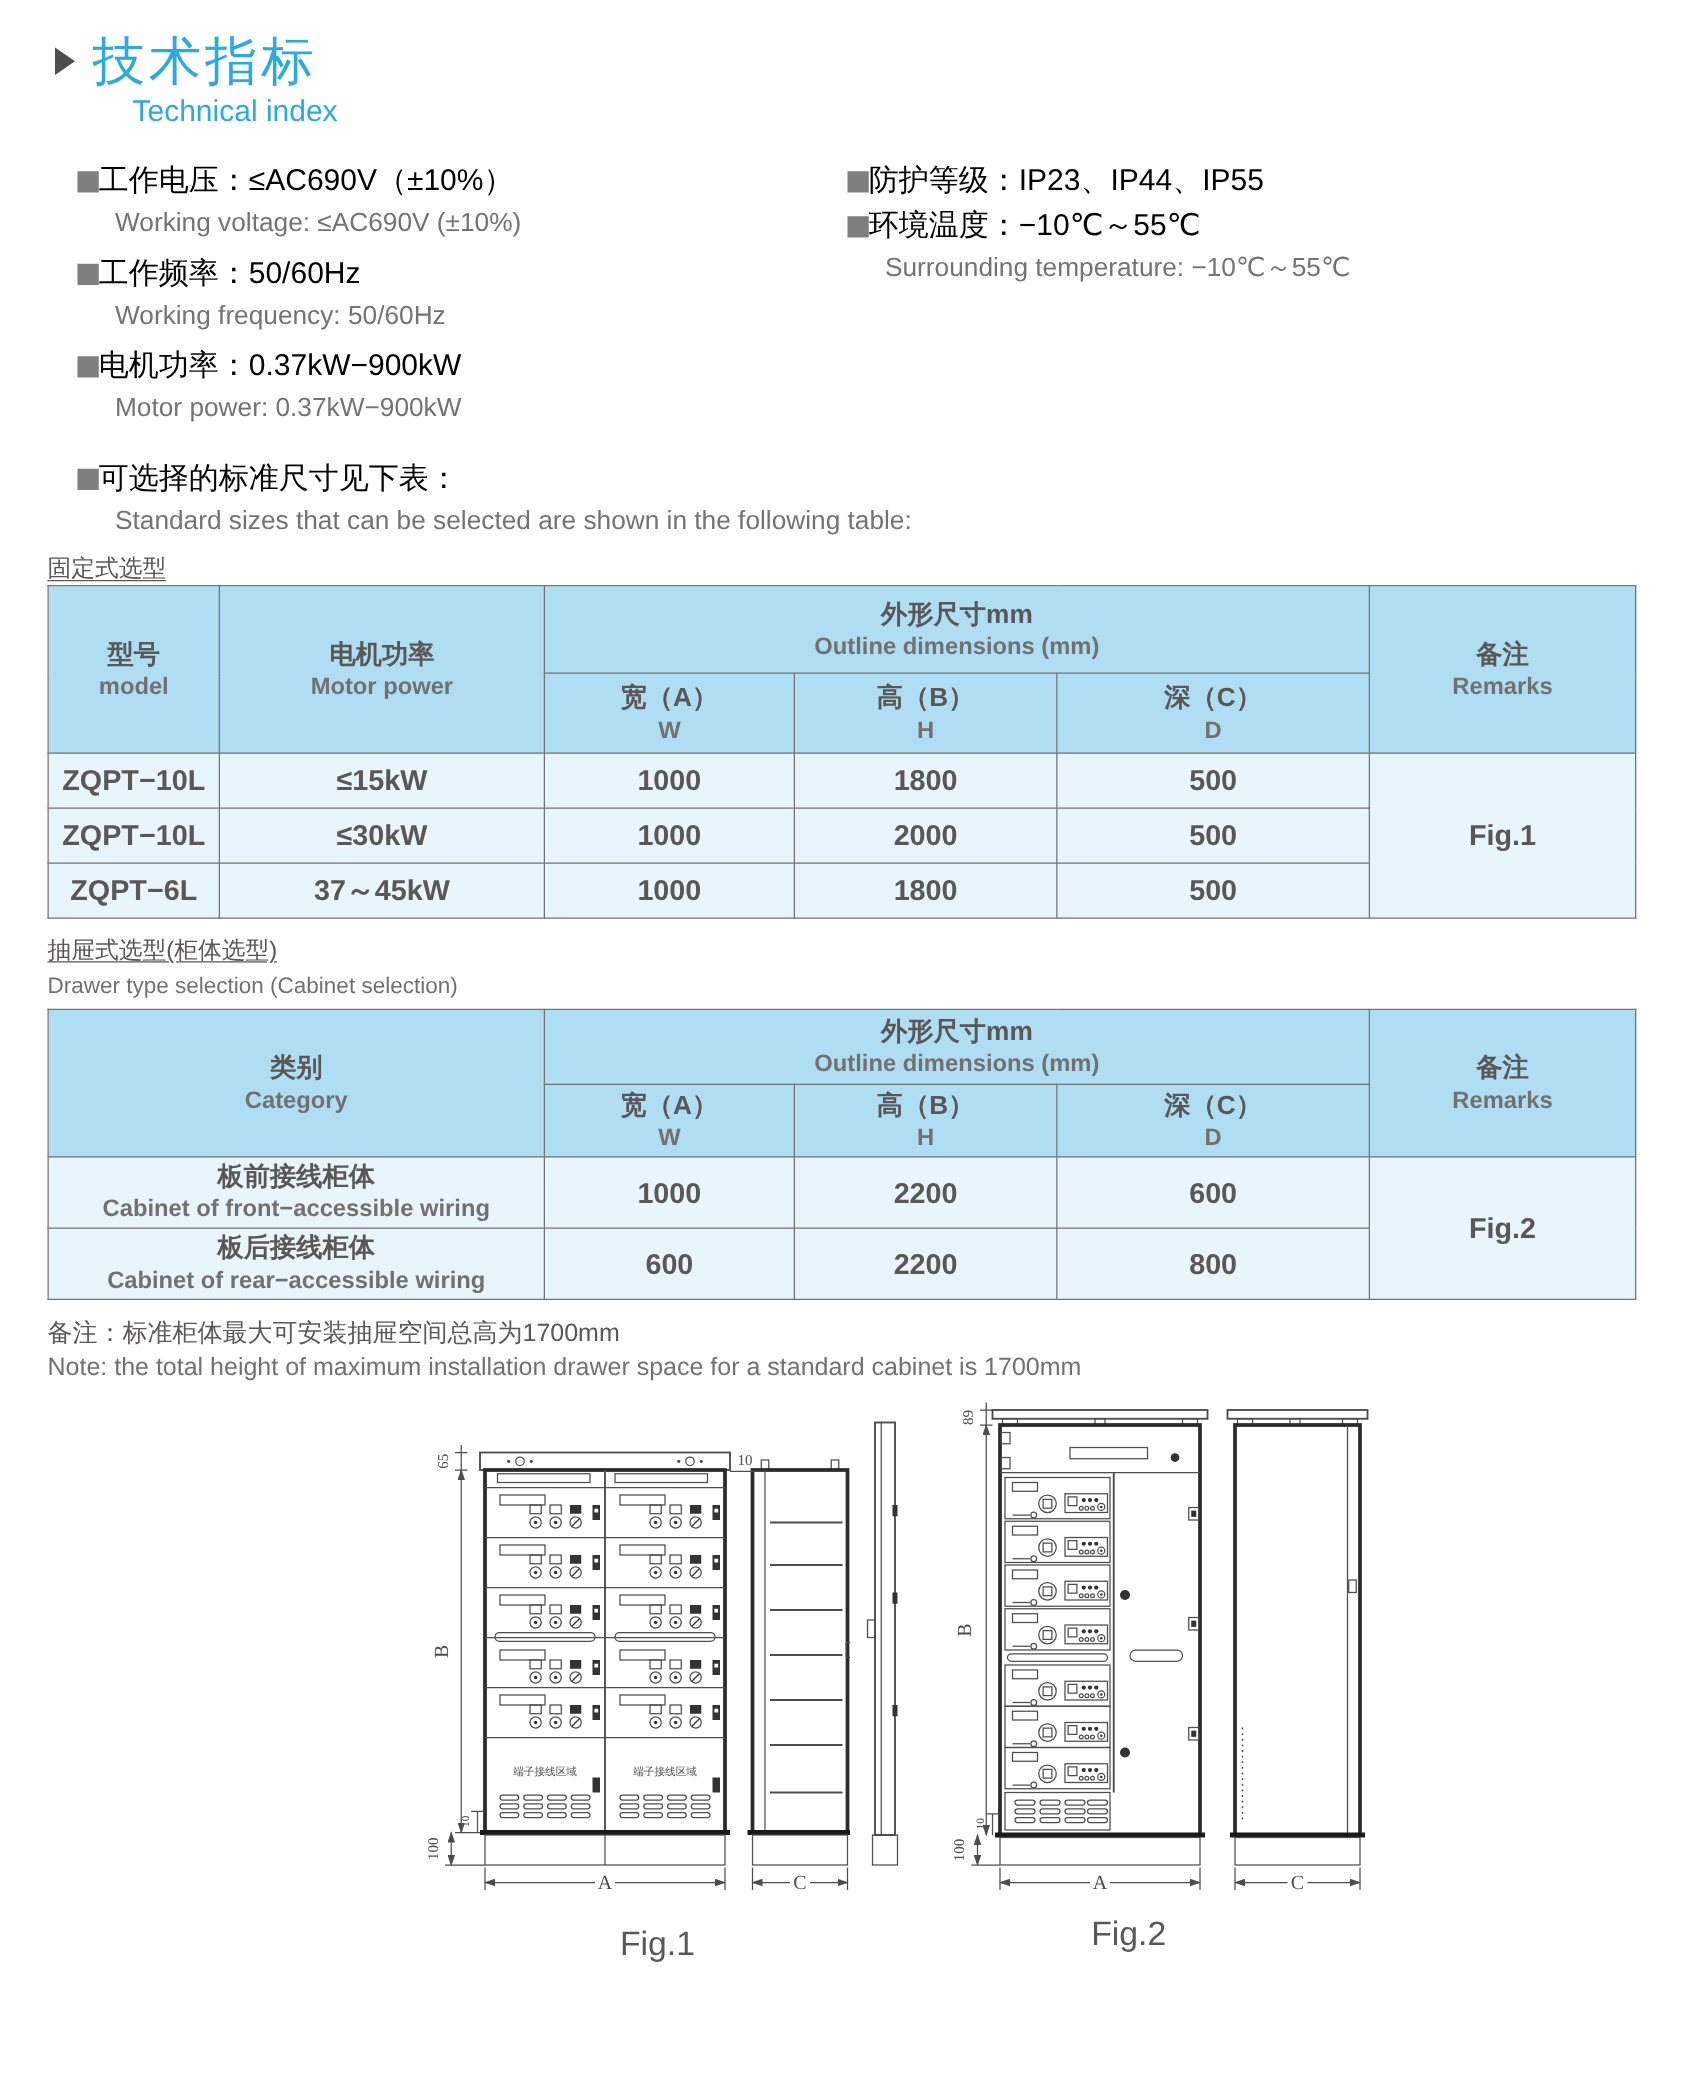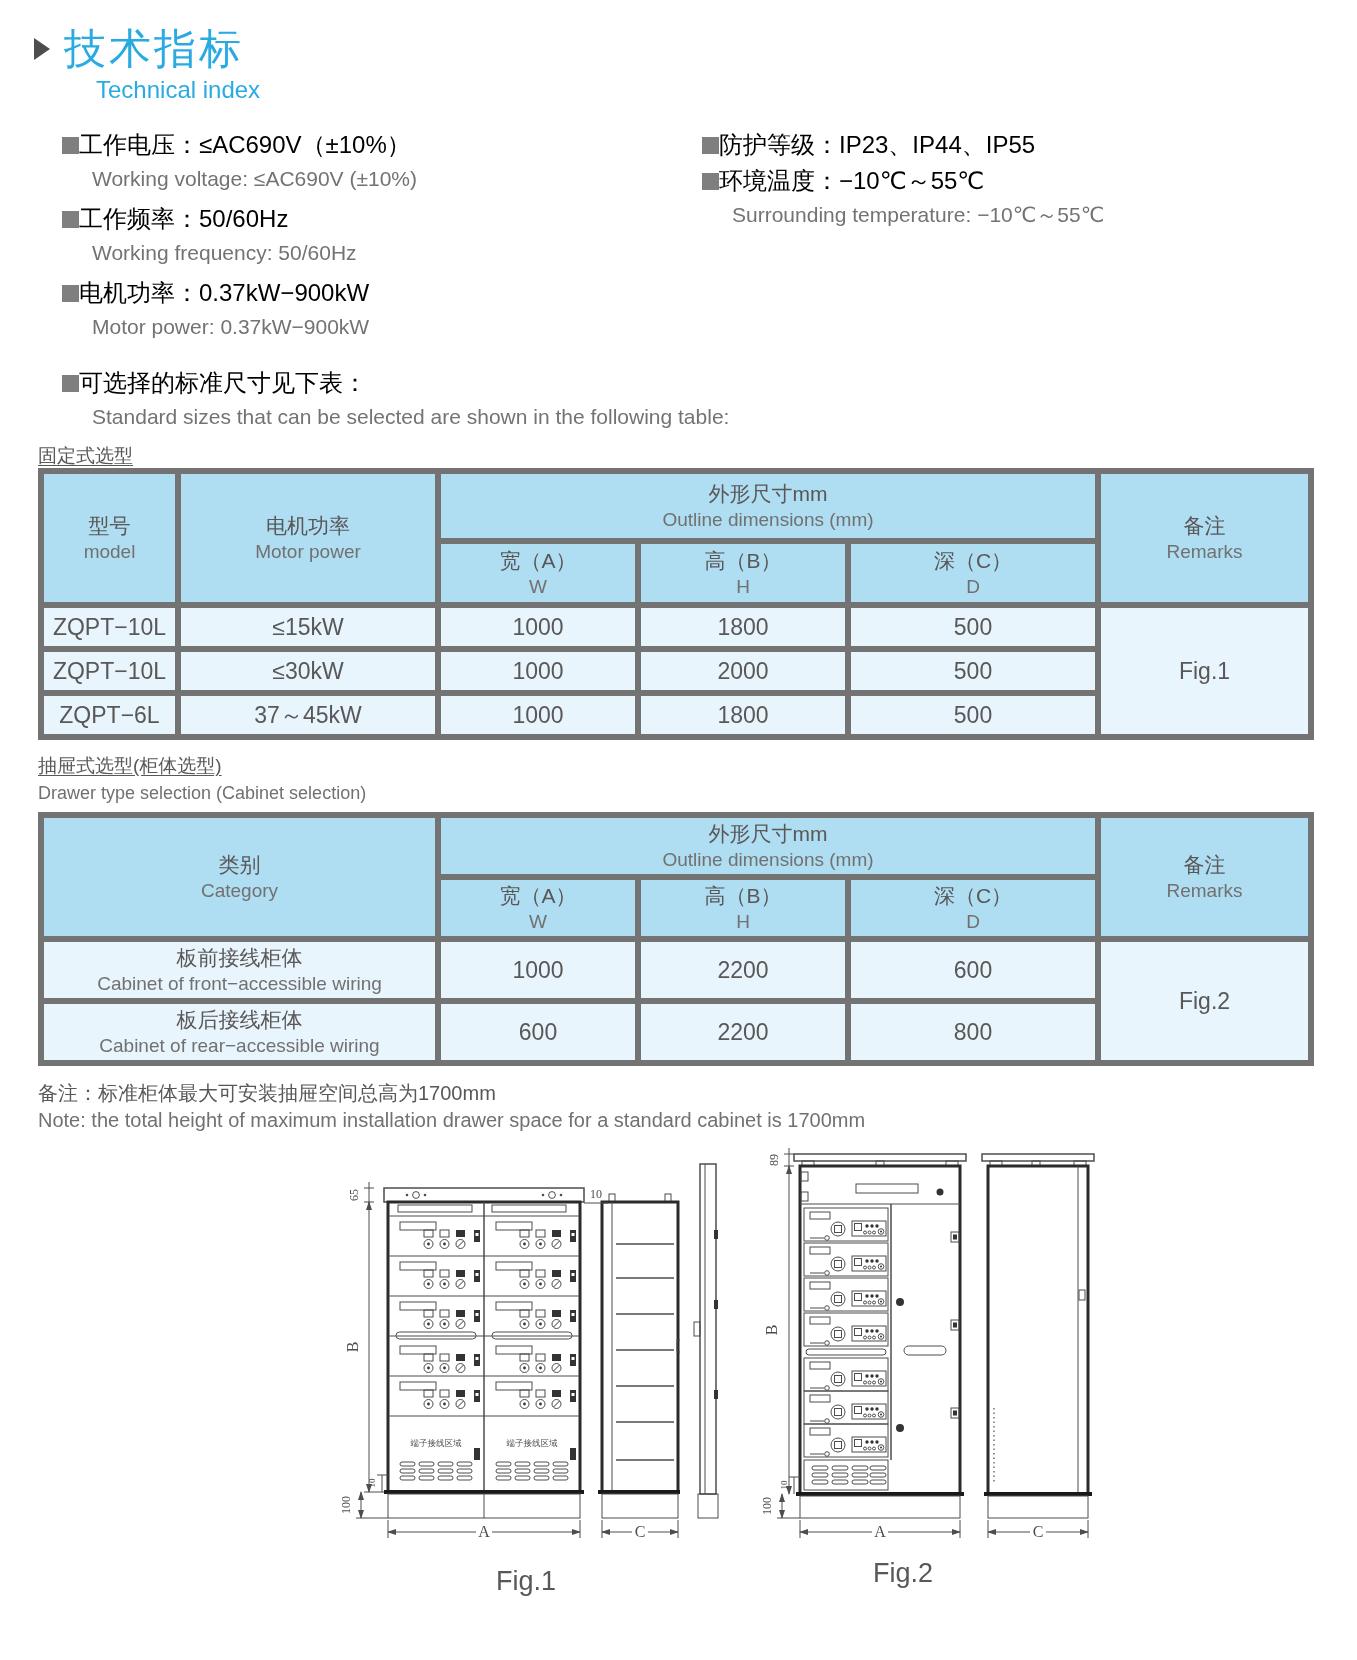--- a/index.html
+++ b/index.html
@@ -4,40 +4,40 @@
 <style>
   * { margin:0; padding:0; box-sizing:border-box; }
   html,body { background:#ffffff; }
   body {
     width:1357px; height:1660px; position:relative; overflow:hidden;
     font-family:"Liberation Sans","DejaVu Sans",sans-serif; color:#595757;
   }
   .page { position:relative; width:1357px; height:1660px; }
 
   
-  .hdr { padding:26px 0 0 34px; }
+  .hdr { padding:26px 0 0 44px; }
   .title-row { display:flex; align-items:center; gap:14px; }
   .tri { width:0; height:0; border-left:16px solid #4d4d4d; border-top:11px solid transparent; border-bottom:11px solid transparent; }
   .title-zh { color:#29abe2; font-size:42px; font-weight:500; letter-spacing:3px; line-height:46px; }
   .title-en { color:#29abe2; font-size:24px; margin:4px 0 0 62px; line-height:28px; }
 
   
   .specs { position:relative; margin:26px 0 0 62px; }
-  .speccol-r { position:absolute; left:640px; top:0; }
+  .speccol-r { position:absolute; left:616px; top:0; }
   .spec-zh { display:flex; align-items:center; gap:0; font-size:24px; color:#000000; line-height:30px; margin-bottom:6px; }
   .bullet { width:17px; height:17px; background:#7f7f7f; flex:none; }
   .spec-en { font-size:21px; color:#737373; line-height:26px; margin:0 0 12px 30px; }
   .intro { margin-top:28px; }
 
   
   .section { margin:14px 0 0 38px; width:1270px; }
   .sec-zh { font-size:19px; color:#595757; text-decoration:underline; text-underline-offset:3px; line-height:24px; margin-top:10px; }
   .sec-en { font-size:18px; color:#727171; line-height:22px; margin:4px 0 8px; }
   table { border-collapse:collapse; table-layout:fixed; width:1270px; text-align:center; }
-  td { border:6px solid #737373; vertical-align:middle; padding:2px; }
+  td { border:1px solid #737373; vertical-align:middle; padding:2px;font-weight:bold; }
   .th { background:#afddf2; }
   .td { background:#e8f5fc; }
   .zh1 { font-size:21px; color:#595757; line-height:28px; }
   .en1 { font-size:19px; color:#727171; line-height:24px; }
   .val { font-size:23px; color:#595757; }
 
   .note { margin:14px 0 0 38px; }
   .note-zh { font-size:20px; color:#595757; line-height:27px; }
   .note-en { font-size:20px; color:#727171; line-height:27px; }
 

